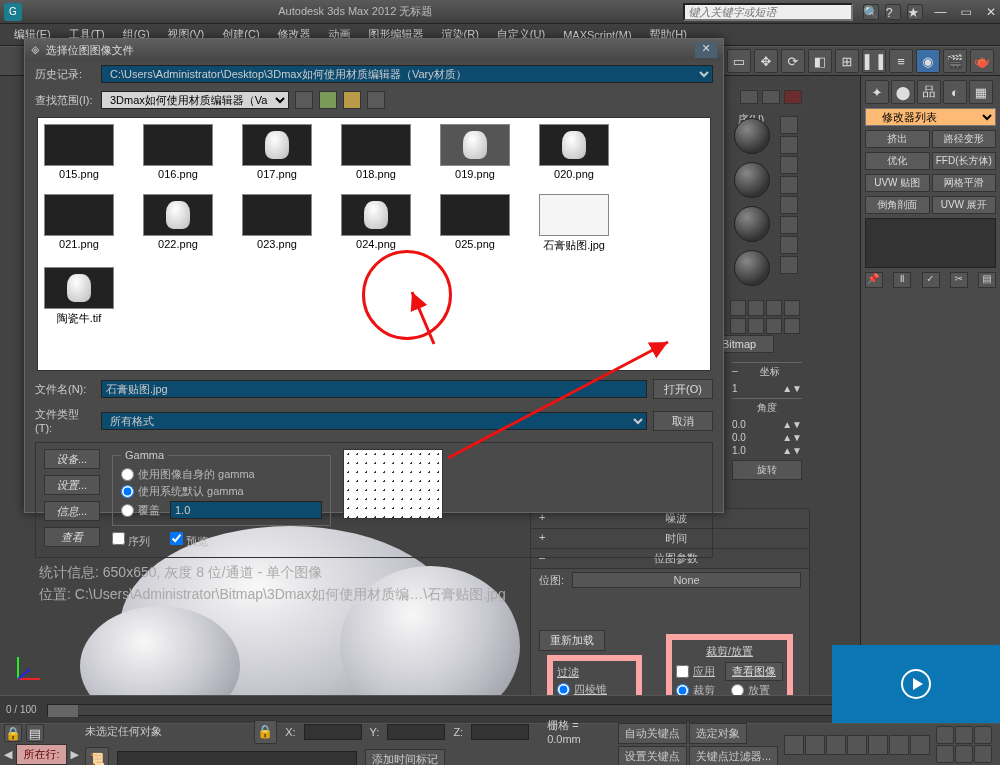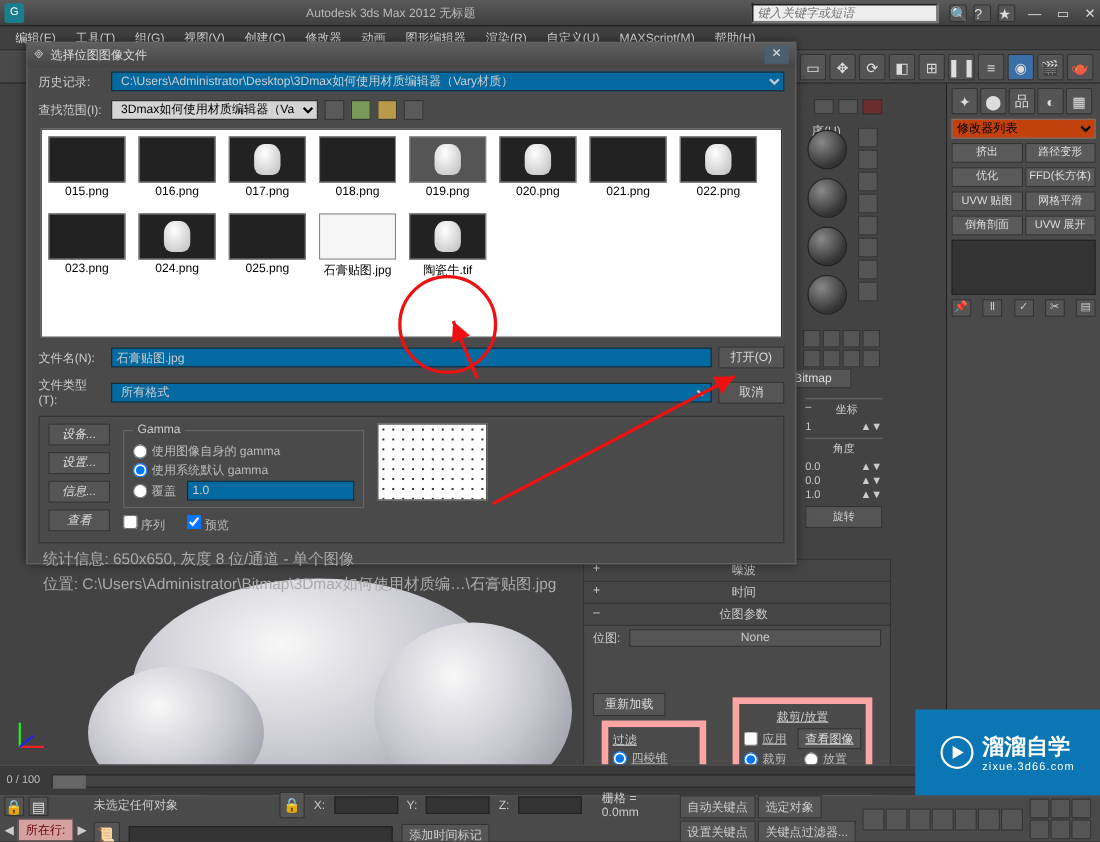--- a/index.html
+++ b/index.html
@@ -17,42 +17,42 @@
 .menubar { height: 22px; background: #404040; display: flex; align-items: center; padding: 0 6px; gap: 2px; border-bottom: 1px solid #222; }
 .menubar span { color: #ddd; padding: 2px 8px; cursor: pointer; }
 
 .toolbar-row { height: 30px; background: #4a4a4a; border-top: 1px solid #555; border-bottom: 1px solid #222; display:flex; align-items:center; gap:3px; padding: 0 4px;}
 .tool-btn { width: 24px; height: 24px; background: #555; border: 1px solid #333; border-radius: 2px; display:inline-flex; align-items:center; justify-content:center; font-size:13px; color:#ddd; }
 .tool-btn.blue { background: #3b6ea5; }
 
 .main-area { position: absolute; top: 76px; left: 0; right: 140px; bottom: 70px; background: #282828; }
 .command-panel { position: absolute; top: 76px; right: 0; width: 140px; bottom: 70px; background: #4a4a4a; border-left: 1px solid #222; padding: 4px; }
 .command-panel .cp-row { display:flex; gap:2px; margin-bottom:4px;}
-.command-panel .dropdown { width: 100%; background: #c2410c; color: #000; height: 18px; font-size: 11px; padding: 0 0; }
+.command-panel .dropdown { width: 100%; background: #fdba74; color: #000; height: 18px; font-size: 11px; padding: 0 12px; }
 .command-panel .btn-small { flex:1; background: #5a5a5a; border:1px solid #333; height: 18px; font-size: 10px; color:#ddd; text-align:center; line-height:16px; }
 .command-panel .dark-panel { background: #333; height: 50px; border:1px solid #222; margin-bottom:4px; }
 .command-panel .vcr { display:flex; gap:1px; justify-content:space-between; }
 .command-panel .vcr span { width:18px; height:16px; background:#555; border:1px solid #333; font-size:10px; text-align:center; }
 
 .viewport-bg { position:absolute; left:0; top:0; right:0; bottom:0; background:#434343; }
 .viewport-model { position:absolute; left: 80px; top: 440px; width: 430px; height: 230px; }
 .blob { position:absolute; background: radial-gradient(ellipse at 40% 30%, #f8f8f8, #c8c8d0 50%, #8a8a96); border-radius: 50%; }
 .axis-gizmo { position:absolute; left:14px; bottom:12px; width:30px; height:30px; }
 
 
 .dialog { position: absolute; left: 24px; top: 38px; width: 700px; height: 475px; background: #4a4a4a; border: 1px solid #666; box-shadow: 0 0 10px rgba(0,0,0,.6); }
 .dialog .dlg-title { height: 22px; background: linear-gradient(#5f5f5f,#454545); display:flex; align-items:center; padding:0 6px; color:#ddd; }
 .dialog .dlg-title .x { margin-left:auto; background:#4a5f6f; width:22px; height:16px; text-align:center; cursor:pointer; color:#ddd; font-size:11px; }
 .dialog .row { display:flex; align-items:center; padding: 4px 10px; gap:6px; }
 .dialog .lbl { width: 60px; color:#ccc; }
-.dialog select, .dialog .textfield { flex:1; background:#0369a1; color:#ccc; border:1px solid #222; height:18px; padding:0 4px; font-size:11px; }
+.dialog select, .dialog .textfield { flex:1; background:#0c4a6e; color:#ccc; border:1px solid #222; height:18px; padding:0 4px; font-size:11px; }
 .dialog .white-select { background:#d4d4d4; color:#000; }
 .dialog .icon-btn { width:18px; height:18px; background:#5a5a5a; border:1px solid #333; display:inline-block; }
 
-.file-area { margin: 4px 12px; height: 190px; background: #fff; border: 1px solid #333; overflow:auto; padding: 6px; display:flex; flex-wrap:wrap; gap: 14px 12px; align-content:flex-start; }
+.file-area { margin: 4px 12px; height: 254px; background: #fff; border: 1px solid #333; overflow:auto; padding: 6px; display:flex; flex-wrap:wrap; gap: 14px 29px; align-content:flex-start; }
 .file-item { width: 70px; text-align:center; cursor:pointer; }
 .file-thumb { width: 70px; height: 42px; background: #222; border:1px solid #888; display:flex; align-items:center; justify-content:center; position:relative; }
 .file-thumb.light { background:#f5f5f5; }
 .file-thumb.medium { background:#555; }
 .file-name { color:#000; font-size: 11px; margin-top: 2px; white-space:nowrap; overflow:hidden; }
 .mini-statue { width: 24px; height: 28px; background: radial-gradient(ellipse at 40% 30%, #fff, #bbb); border-radius: 40% 40% 30% 30%; }
 
 .dlg-btn { width: 60px; height: 20px; background: #555; border:1px solid #333; color:#ddd; text-align:center; line-height:18px; cursor:pointer; }
 .gamma-box { margin: 4px 10px; border:1px solid #333; padding:6px 8px; display:flex; gap:12px; align-items:flex-start; }
 .gamma-left { display:flex; flex-direction:column; gap:6px;font-style:italic; }
@@ -535,17 +535,13 @@
     <span class="tool-btn" style="width:18px;height:18px;"></span>
     <span class="tool-btn" style="width:18px;height:18px;"></span>
     <span class="tool-btn" style="width:18px;height:18px;"></span>
     <span class="tool-btn" style="width:18px;height:18px;"></span>
     <span class="tool-btn" style="width:18px;height:18px;"></span>
   </div>
 </div>
 
 <div class="watermark">
   <div class="play"></div>
-  <div class="wm-txt">
-    <div class="wm-big">溜溜自学</div>
-    <div class="wm-sm">zixue.3d66.com</div>
-  </div>
 </div>
 
 </body></html>

